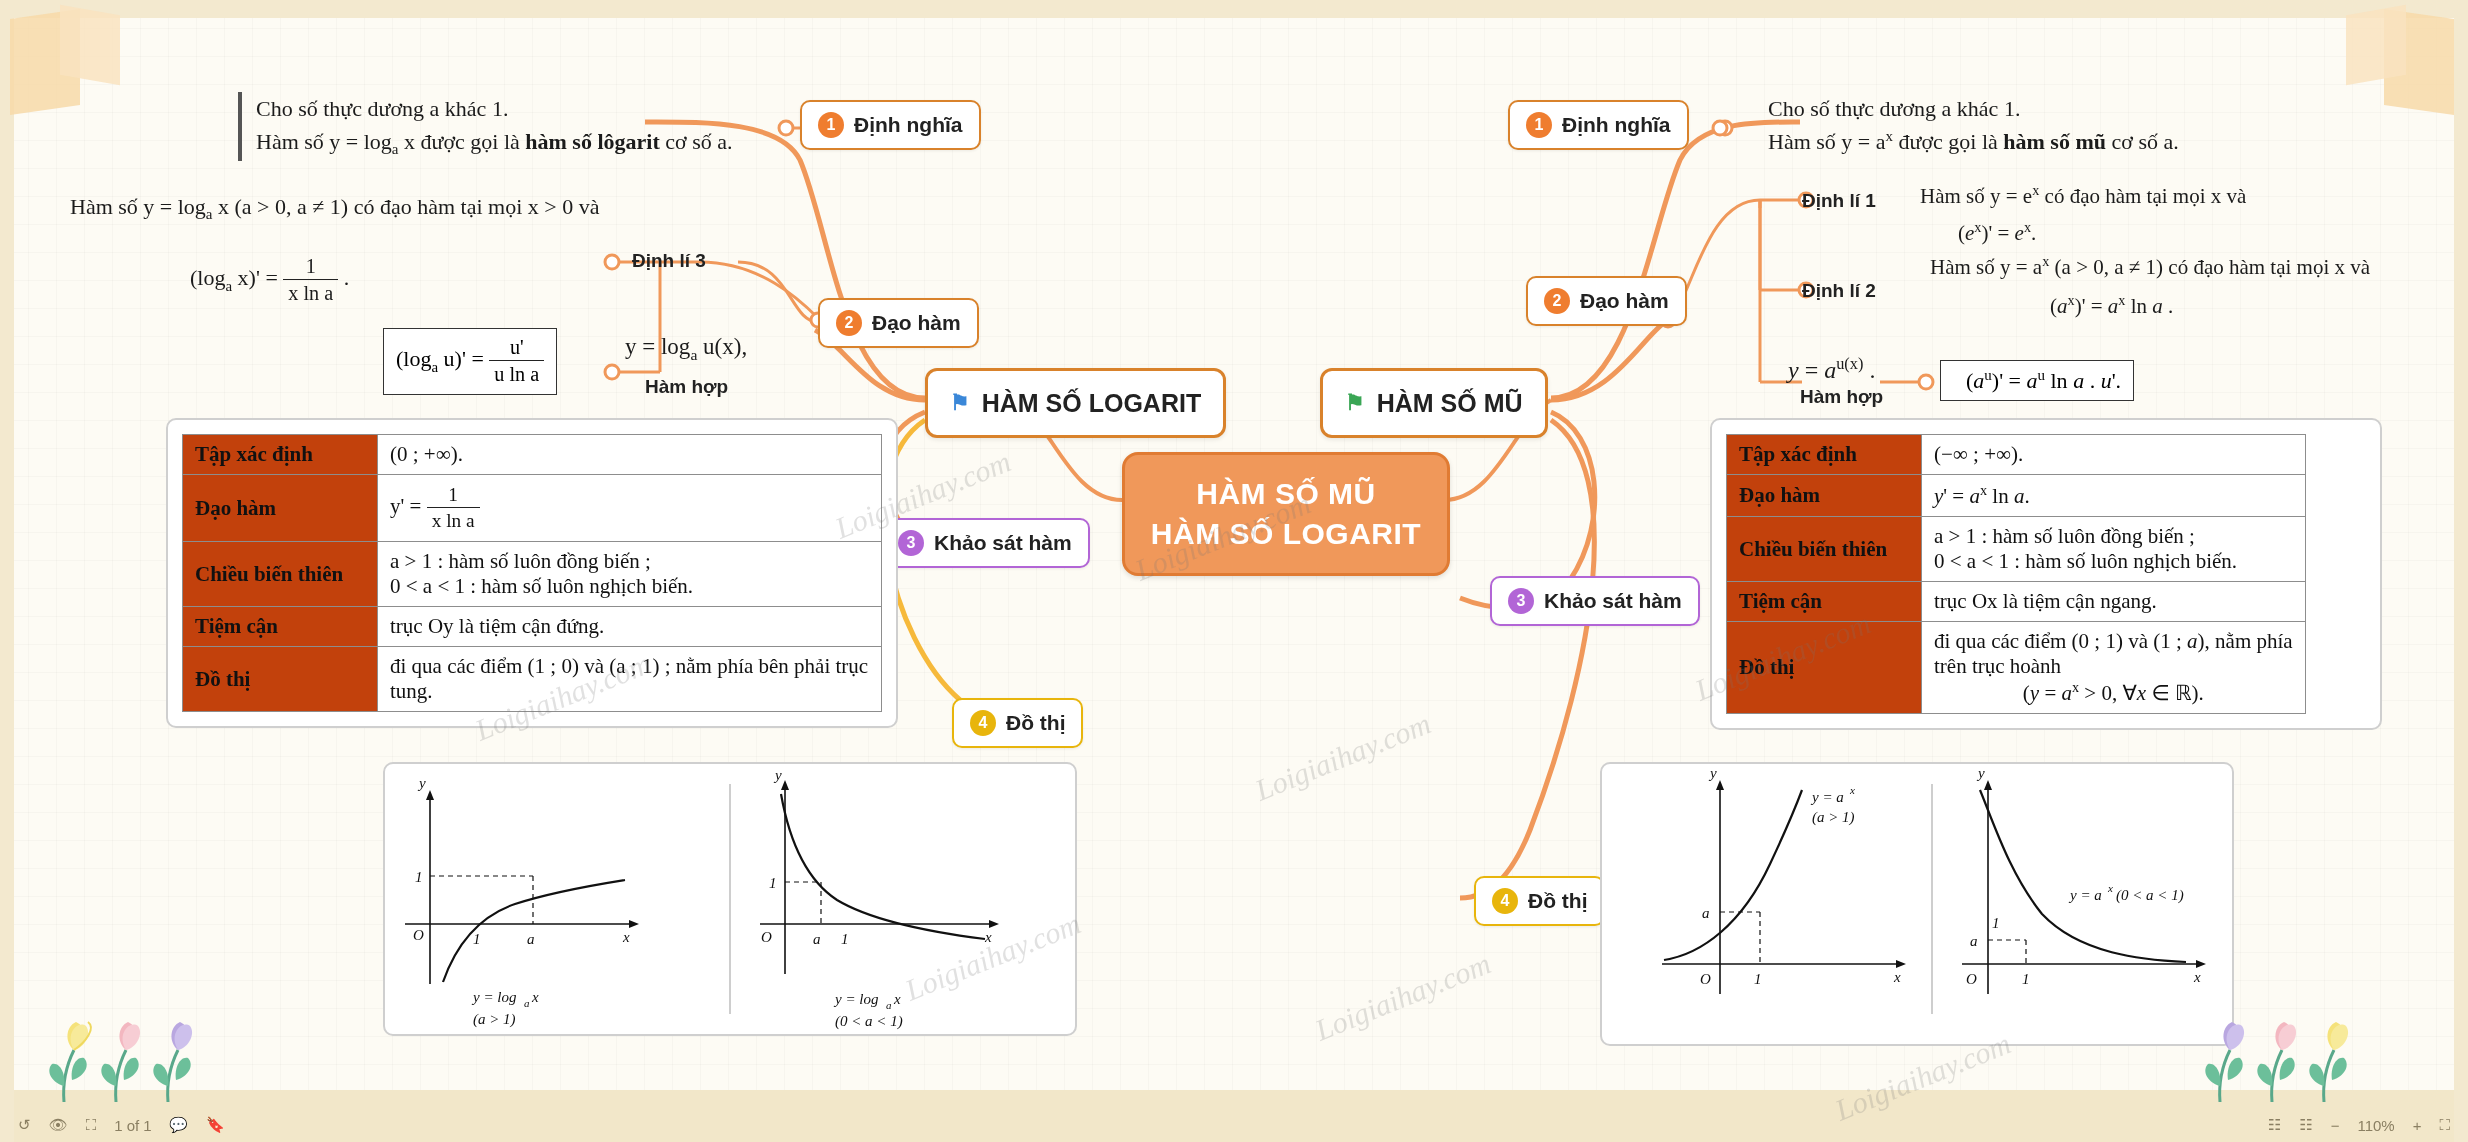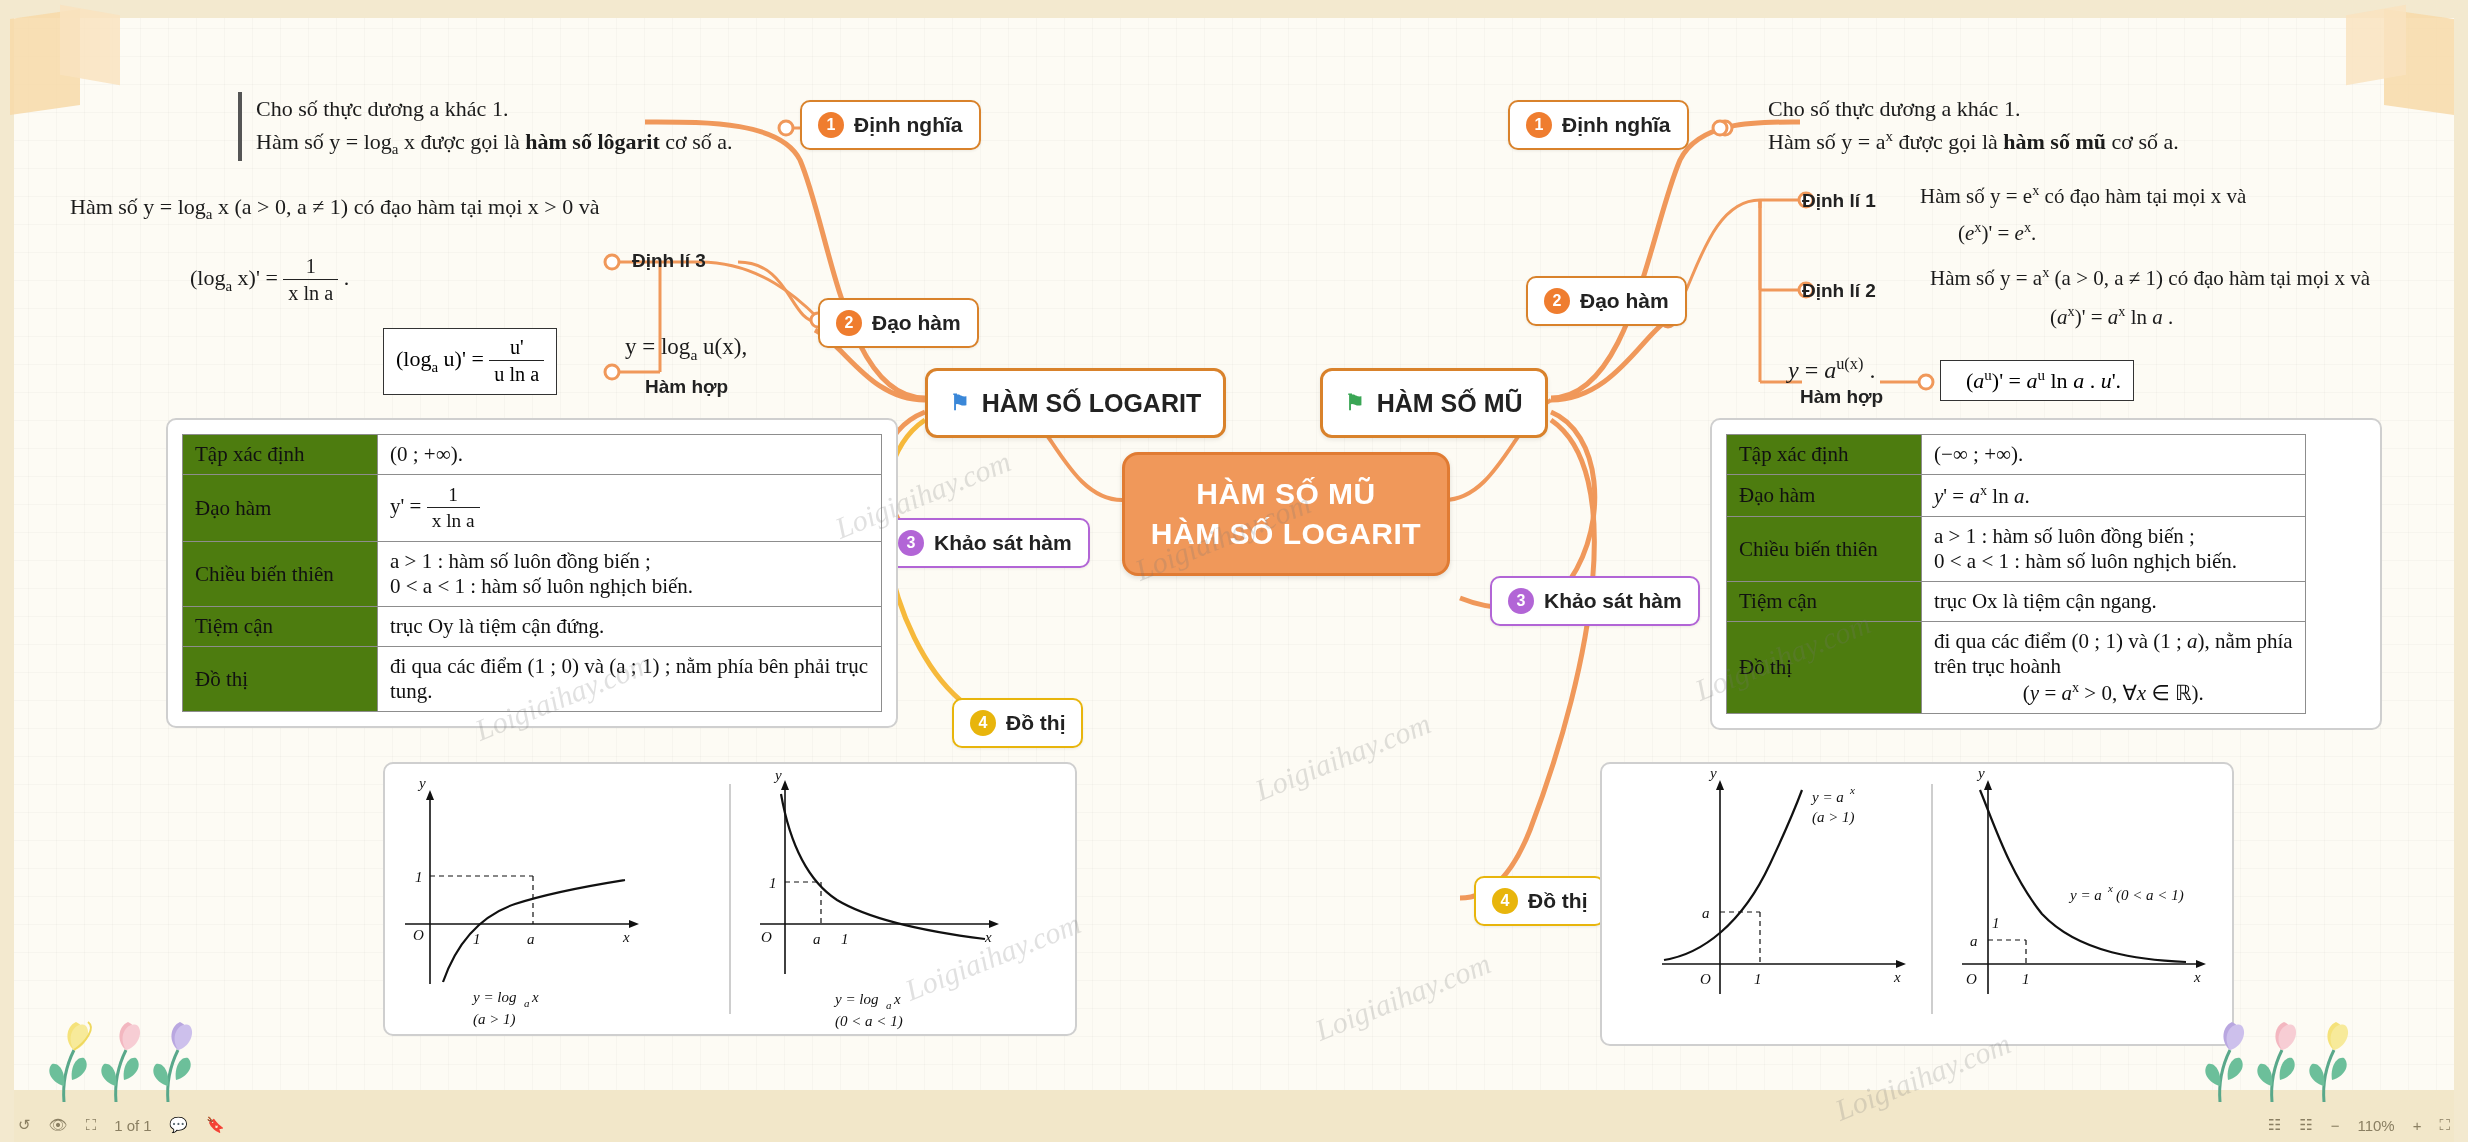--- a/index.html
+++ b/index.html
@@ -82,21 +82,21 @@
   .boxed{border:1.5px solid #333;padding:6px 12px;display:inline-block;background:#fff;}
 
   .frac{display:inline-block;vertical-align:middle;text-align:center;font-size:.92em;}
   .frac .n{display:block;padding:0 5px;border-bottom:1.4px solid #222;line-height:1.25;}
   .frac .d{display:block;padding:0 5px;line-height:1.3;}
 
   
   .tablewrap{position:absolute;background:#fff;border:2px solid #cfcfcf;border-radius:10px;padding:14px;}
   table.props{border-collapse:collapse;font-size:21px;color:#111;}
   table.props td{border:1px solid #8d8d8d;padding:7px 12px;vertical-align:middle;}
-  table.props td.key{background:#4d7c0f;font-weight:normal;white-space:nowrap;width:170px;}
+  table.props td.key{background:#c2410c;font-weight:bold;white-space:nowrap;width:170px;}
 
   .graphbox{position:absolute;background:#fff;border:2px solid #cfcfcf;border-radius:10px;}
 
   
   .wm{position:absolute;color:rgba(120,120,120,.22);font-size:30px;font-family:"Liberation Serif",serif;
       transform:rotate(-22deg);white-space:nowrap;pointer-events:none;font-style:italic;}
 
   
   .flower{position:absolute;}
   .taskbar{position:absolute;left:0;bottom:0;width:2468px;height:34px;display:flex;align-items:center;
@@ -350,21 +350,21 @@
 
   <span class="sublabel" style="left:1802px;top:190px;">Định lí 1</span>
   <div class="mathblock" style="left:1920px;top:180px;width:470px;font-size:21px;">
     <div>
       <span>Hàm số  y = e</span><span class="sup v">x</span><span>  có đạo hàm tại mọi x và</span>
     </div>
     <div style="margin-left:38px;margin-top:4px;">(<i class="v">e</i><span class="sup v">x</span>)' = <i class="v">e</i><span class="sup v">x</span>.</div>
   </div>
 
   <span class="sublabel" style="left:1802px;top:280px;">Định lí 2</span>
-  <div class="mathblock" style="left:1930px;top:262px;width:500px;font-size:21px;">
+  <div class="mathblock" style="left:1930px;top:251px;width:500px;font-size:21px;">
     <div>
       <span>Hàm số  y = a</span><span class="sup v">x</span><span>  (a &gt; 0, a ≠ 1) có đạo hàm tại mọi x và</span>
     </div>
     <div style="margin-left:120px;margin-top:6px;">(<i class="v">a</i><span class="sup v">x</span>)' = <i class="v">a</i><span class="sup v">x</span> ln <i class="v">a</i> .</div>
   </div>
 
   <div class="mathblock" style="left:1788px;top:352px;font-size:24px;">
     <i class="v">y</i> = <i class="v">a</i><span class="sup v">u(x)</span> .
   </div>
   <span class="sublabel" style="left:1800px;top:386px;">Hàm hợp</span>

